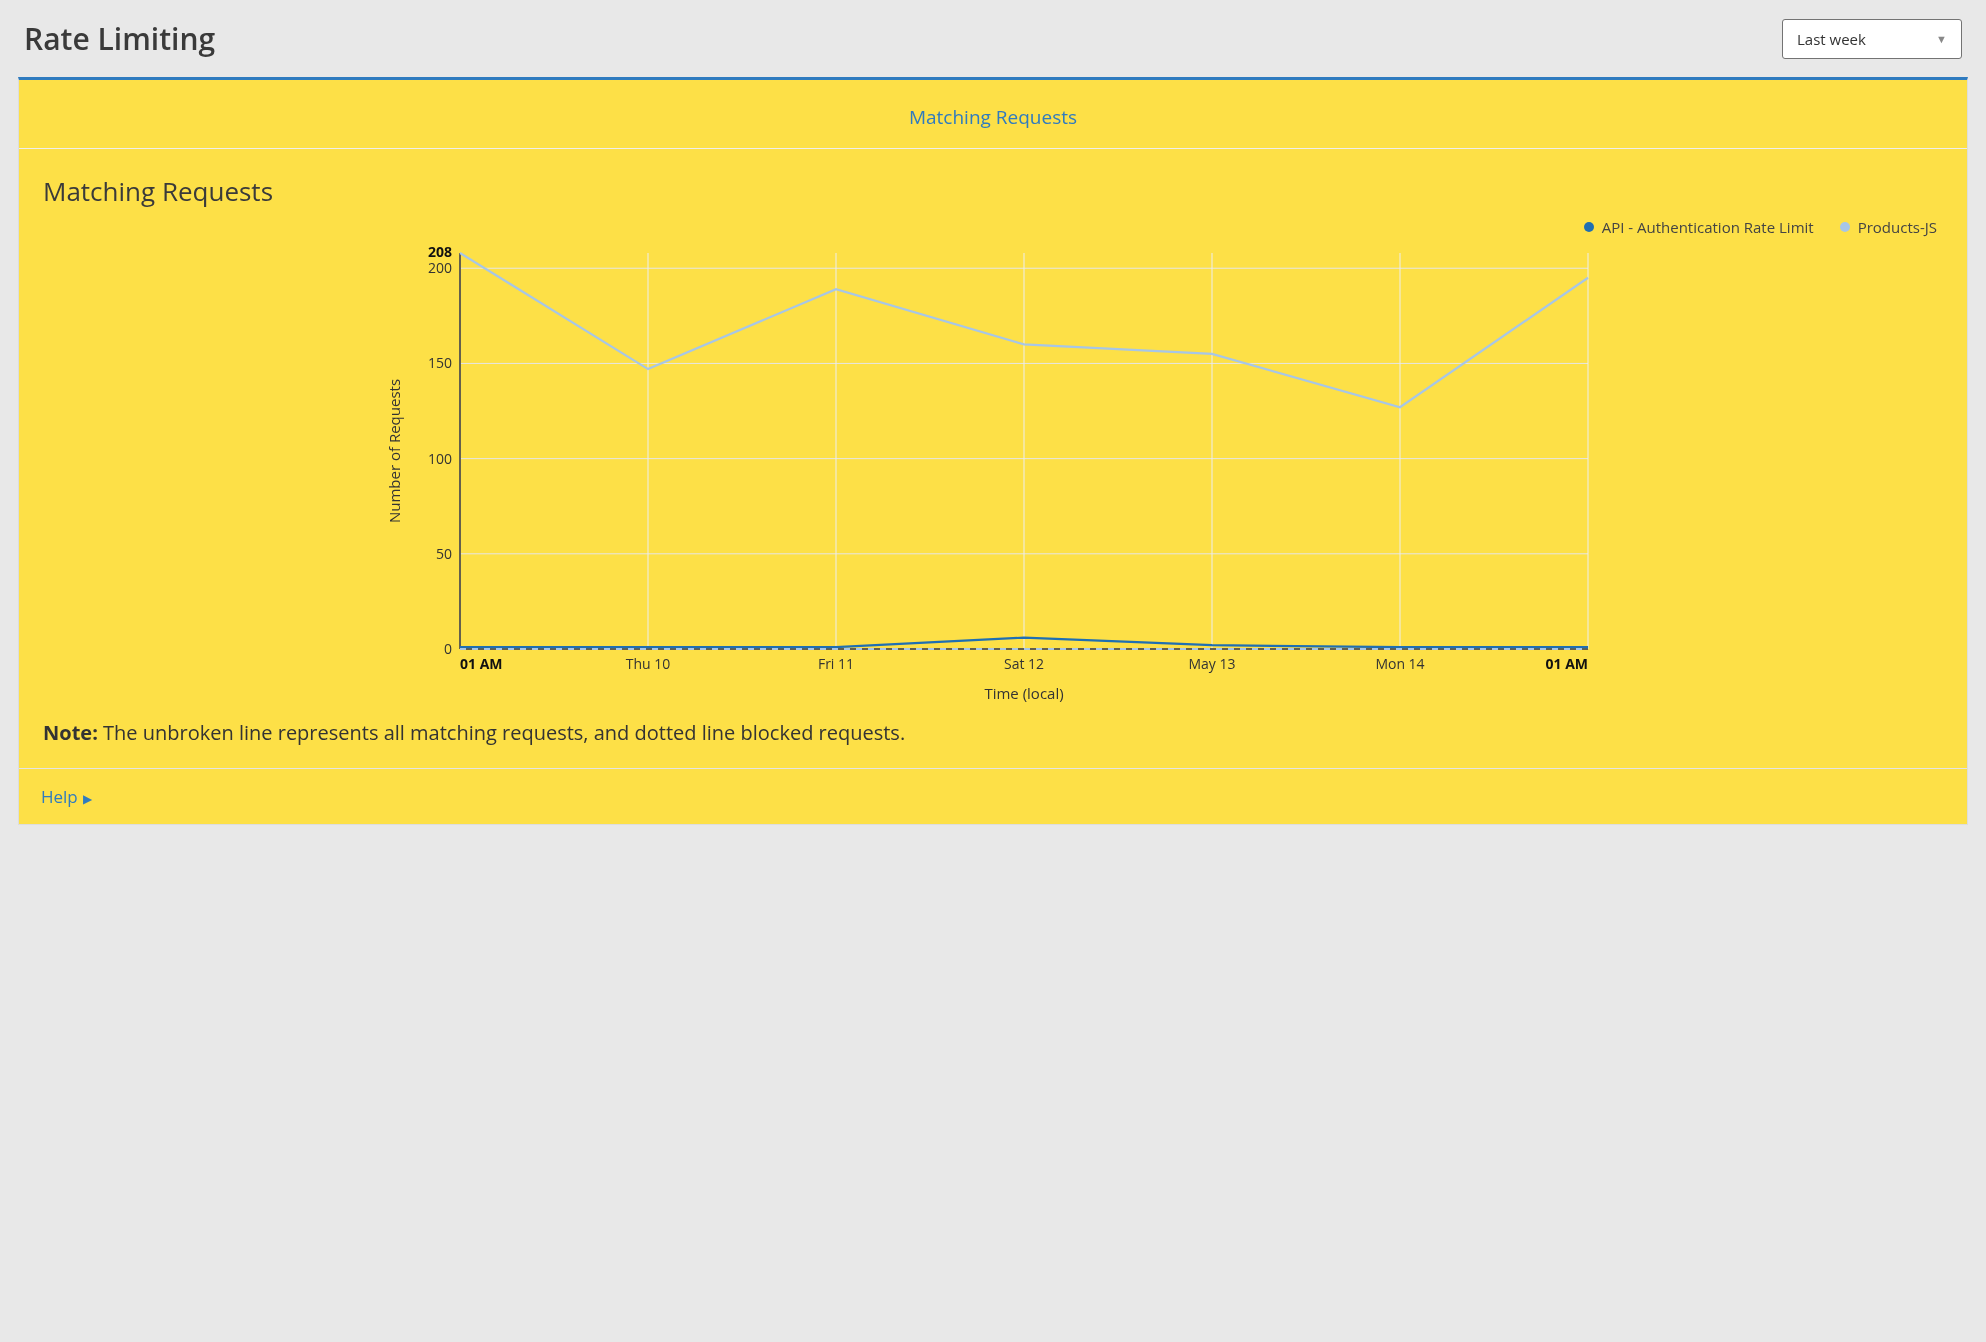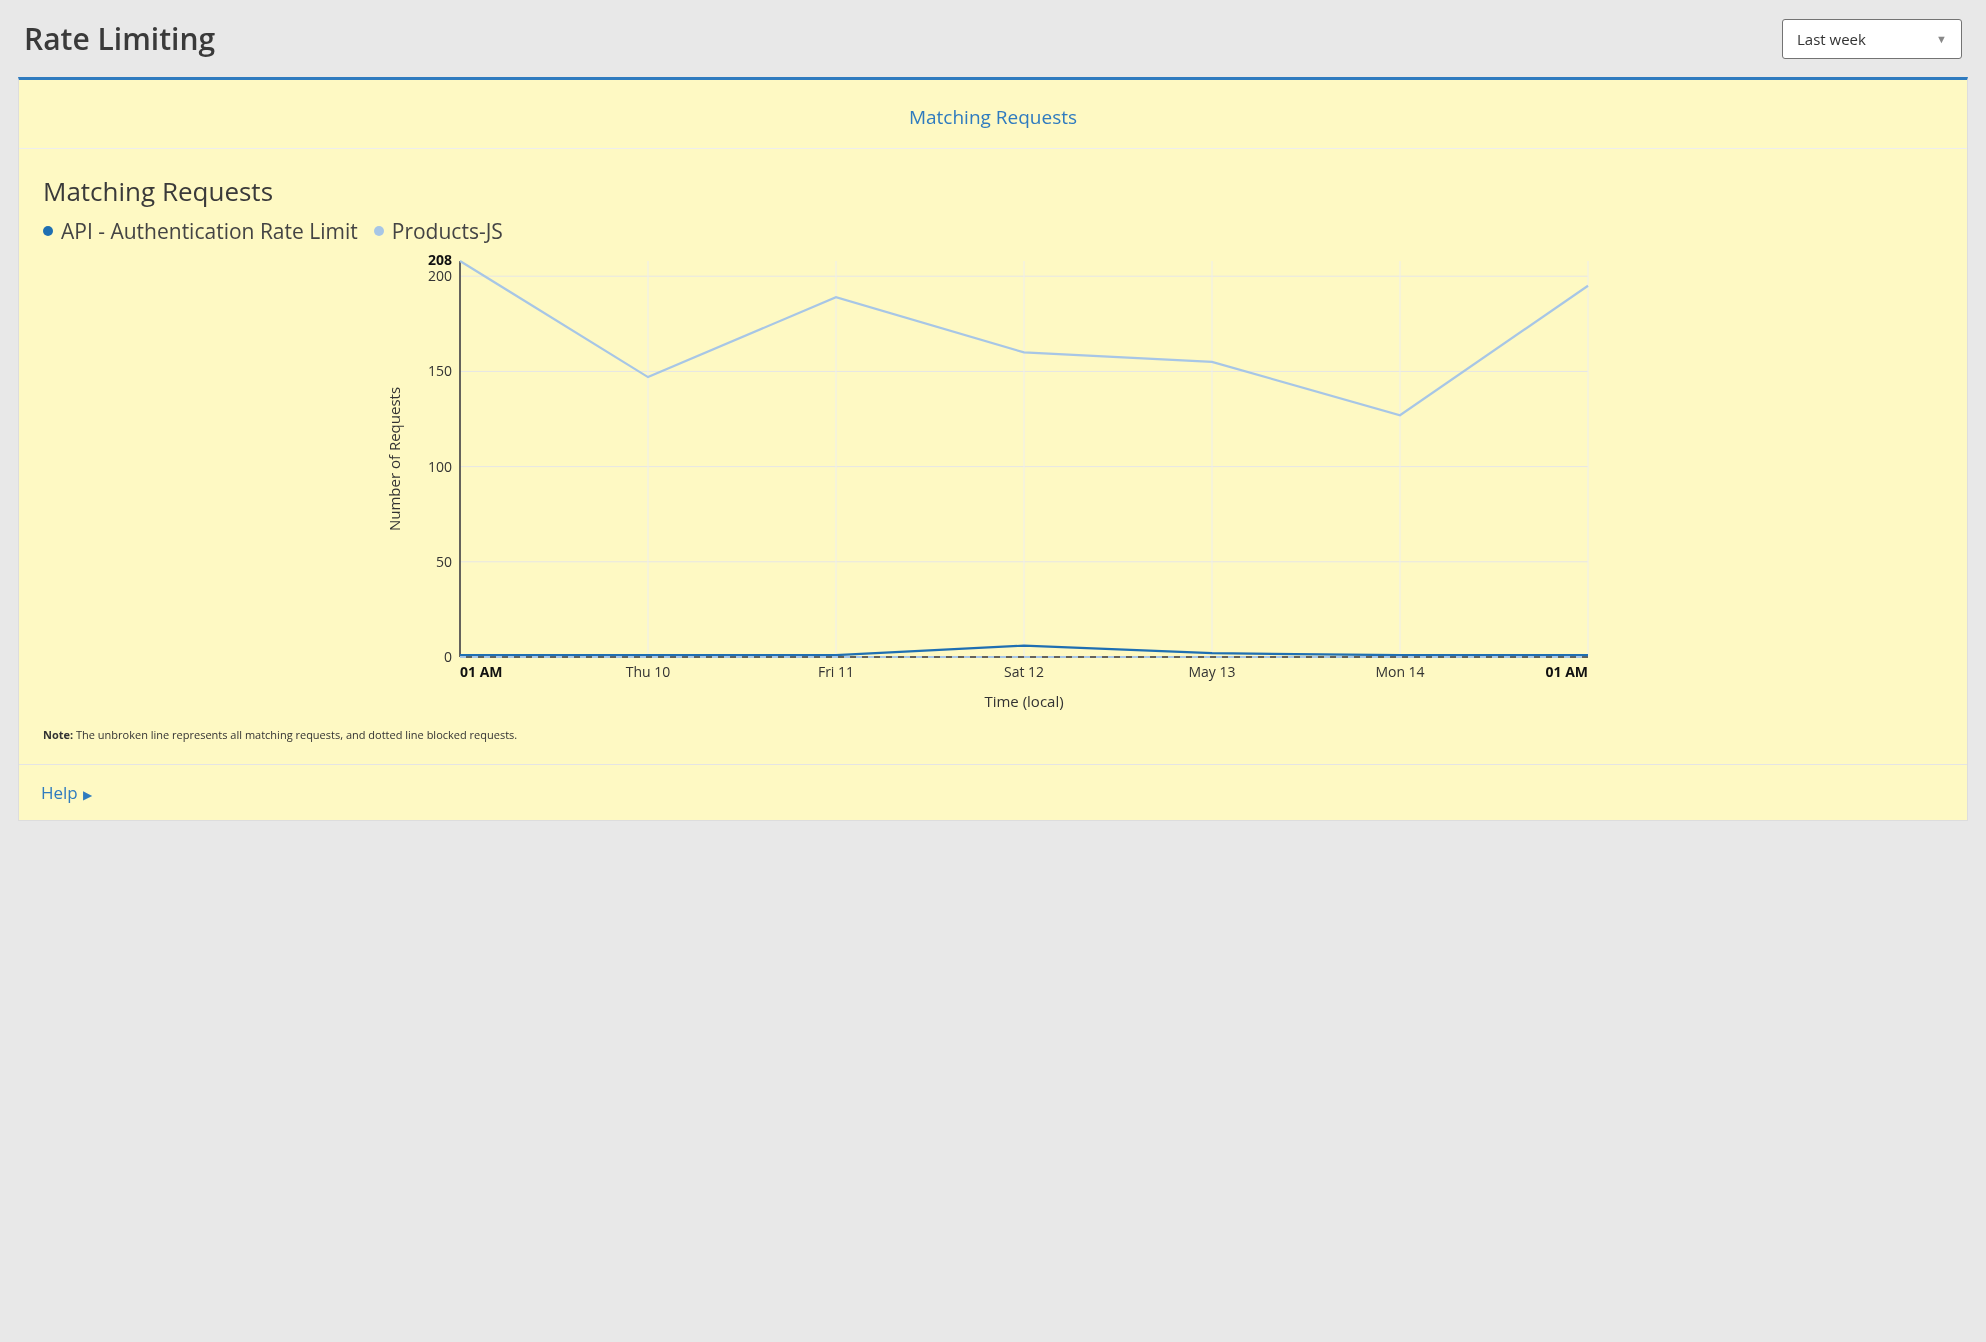--- a/index.html
+++ b/index.html
@@ -33,21 +33,21 @@
     align-items: center;
     cursor: pointer;
     font-size: 15px;
     color: #333;
   }
   .dropdown .chev {
     font-size: 11px;
     color: #888;
   }
   .panel {
-    background: #fef9c3;
+    background: #fde047;
     border-top: 3px solid #2f7bbf;
     border-left: 1px solid #ddd;
     border-right: 1px solid #ddd;
     border-bottom: 1px solid #ddd;
   }
   .tab-row {
     text-align: center;
     padding: 24px 0 18px 0;
     border-bottom: 1px solid #eee;
   }
@@ -60,38 +60,39 @@
     padding: 24px 24px 6px 24px;
   }
   .chart-title {
     font-size: 26px;
     font-weight: 400;
     color: #3a3a3a;
     margin-bottom: 8px;
   }
   .legend {
     display: flex;
-    gap: 16px;
-    font-size: 21px;
+    justify-content: flex-end;
+    gap: 26px;
+    font-size: 15px;
     color: #444;
     margin-bottom: 6px;
     padding-right: 6px;
   }
   .legend-item {
     display: flex;
     align-items: center;
     gap: 8px;
   }
   .dot {
     width: 10px; height: 10px; border-radius: 50%;
     display: inline-block;
   }
   .note-row {
     padding: 0 24px 22px 24px;
-    font-size: 11px;
+    font-size: 20px;
     color: #333;
   }
   .note-row strong { font-weight: 700; }
   .help-row {
     border-top: 1px solid #e4e4e4;
     text-align: left;
     padding: 16px 22px;
   }
   .help-link {
     color: #2f7bbf;

